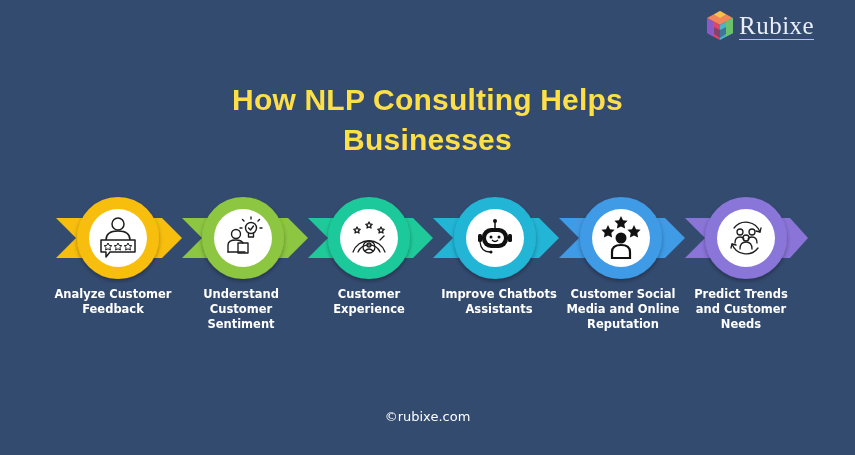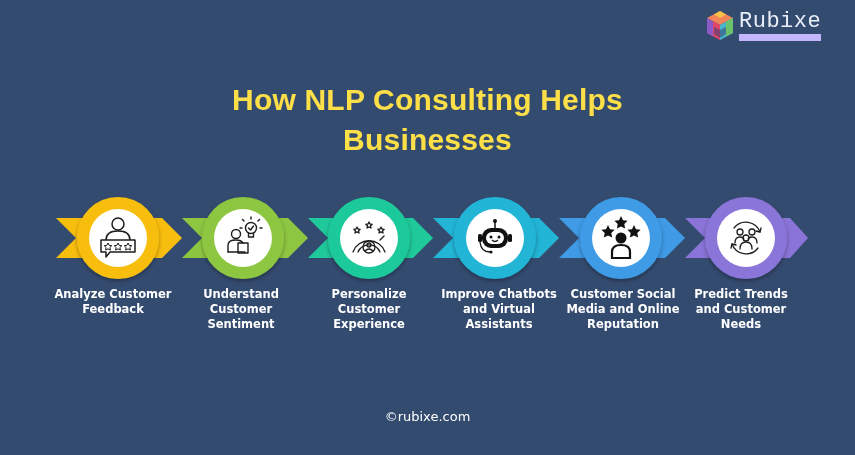--- a/index.html
+++ b/index.html
@@ -7,23 +7,23 @@
     width:855px; height:455px; overflow:hidden;
     background:#344b70;
     font-family:"Liberation Sans", "DejaVu Sans", sans-serif;
     position:relative;
   }
   .logo {
     position:absolute; left:705px; top:9px; height:34px;
     display:flex; align-items:center; gap:4px;
   }
   .logo-text {
-    color:#e9eef7; font-family:Liberation Mono, monospace;
-    font-size:22px; letter-spacing:0.5px; line-height:1;
-    border-bottom:7px solid #c4b5fd; padding-bottom:1px;
+    color:#e9eef7; font-family:Liberation Serif, serif;
+    font-size:25px; letter-spacing:0.5px; line-height:1;
+    border-bottom:1px solid #c4b5fd; padding-bottom:1px;
   }
   .title {
     position:absolute; left:0; top:80px; width:855px;
     text-align:center; color:#fde047; font-weight:bold;
     font-size:30px; line-height:40px; letter-spacing:0.2px;
   }
   .title span { display:block; }
   svg.flow { position:absolute; left:0; top:0; }
   .label {
     position:absolute; top:287px; width:130px;
@@ -173,27 +173,25 @@
 
 <div class="label" style="left:113px;">
   <span>Analyze Customer</span>
   <span>Feedback</span>
 </div>
 <div class="label" style="left:241px;">
   <span>Understand</span>
   <span>Customer Sentiment</span>
 </div>
 <div class="label" style="left:369px;">
-  <span>Personalize</span>
   <span>Customer</span>
   <span>Experience</span>
 </div>
 <div class="label" style="left:499px;">
   <span>Improve Chatbots</span>
-  <span>and Virtual</span>
   <span>Assistants</span>
 </div>
 <div class="label" style="left:623px;">
   <span>Customer Social</span>
   <span>Media and Online</span>
   <span>Reputation</span>
 </div>
 <div class="label" style="left:741px;">
   <span>Predict Trends</span>
   <span>and Customer</span>

